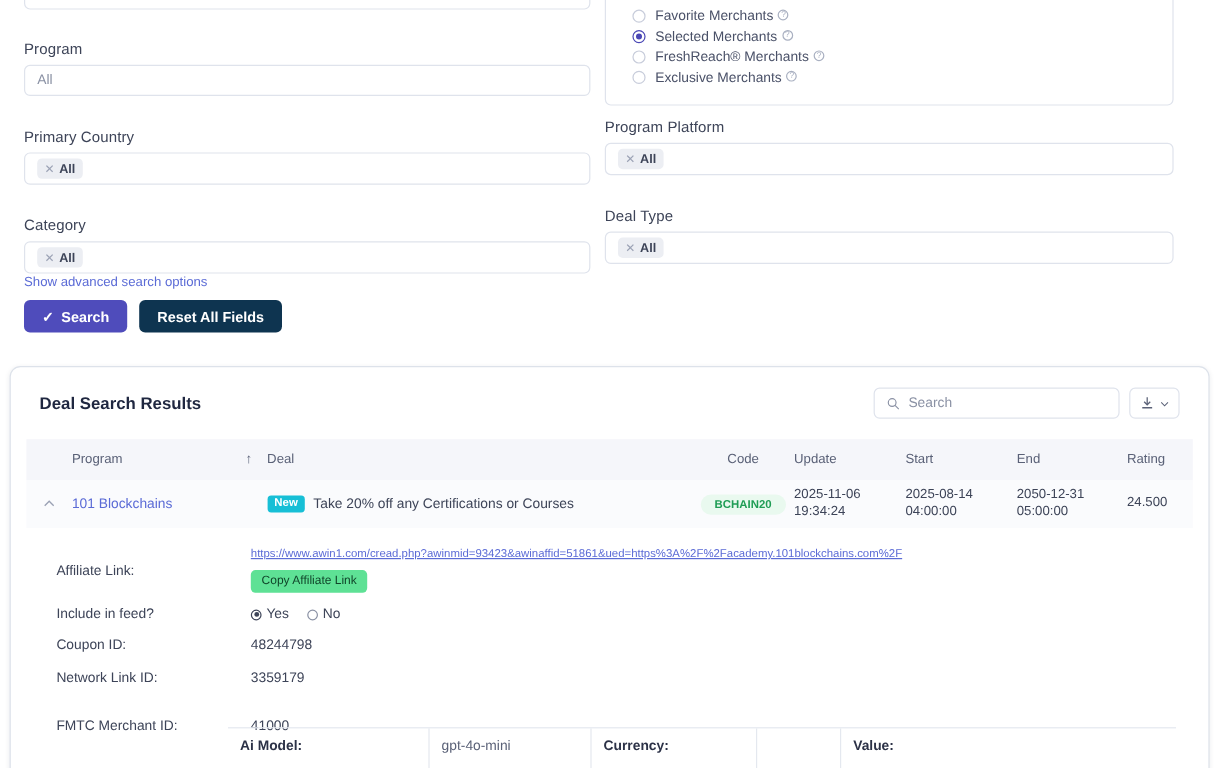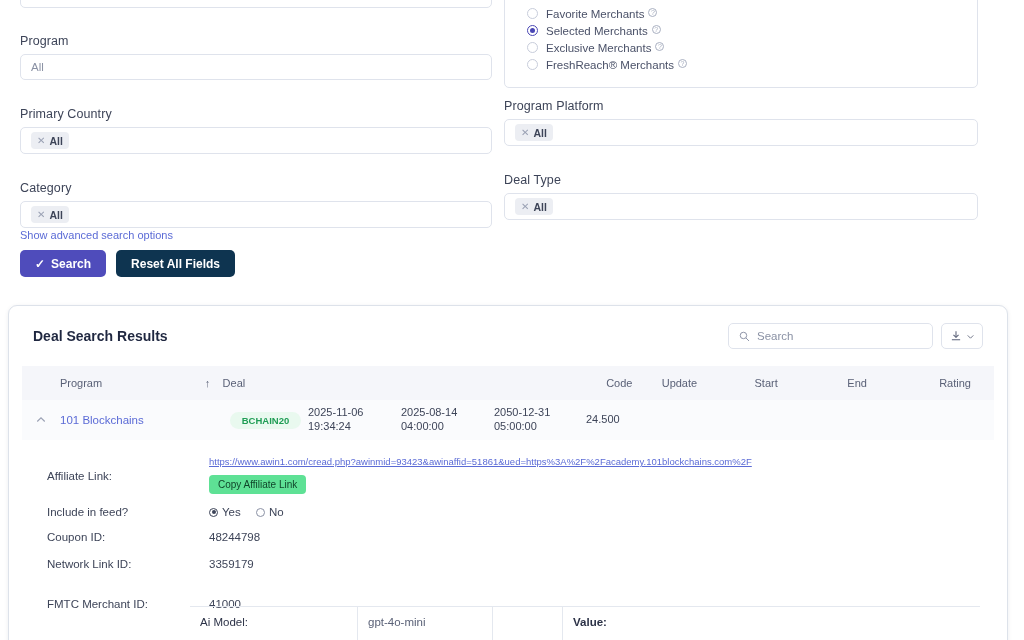--- a/index.html
+++ b/index.html
@@ -160,21 +160,21 @@
     width: 4px; height: 4px; border-radius: 50%; background: #3d4458;
   }
 
   
   .grid-tbl {
     position: absolute; left: 190px; top: 606px; width: 790px;
     border-top: 1px solid #e4e8ef; display: flex; font-size: 11.5px;
   }
   .gcell { padding: 9px 10px; border-right: 1px solid #e4e8ef; height: 34px; }
   .gcell:last-child { border-right: none; }
-  .g1 { width: 168px; font-weight: normal; color: #2c3247; }
+  .g1 { width: 168px; font-weight: bold; color: #2c3247; }
   .g2 { width: 135px; color: #5a6177; }
   .g3 { width: 138px; font-weight: bold; color: #2c3247; }
   .g4 { width: 70px; }
   .g5 { width: 170px; font-weight: bold; color: #2c3247; }
   .g6 { width: 109px; color: #5a6177; }
 </style>
 </head>
 <body>
 
 <div class="page">
@@ -187,26 +187,26 @@
       <span class="radio-label">Favorite Merchants</span>
       <span class="help">?</span>
     </div>
     <div class="radio-row">
       <span class="radio checked"></span>
       <span class="radio-label">Selected Merchants</span>
       <span class="help">?</span>
     </div>
     <div class="radio-row">
       <span class="radio"></span>
-      <span class="radio-label">Exclusive Merchants</span>
+      <span class="radio-label">FreshReach® Merchants</span>
       <span class="help">?</span>
     </div>
     <div class="radio-row">
       <span class="radio"></span>
-      <span class="radio-label">FreshReach® Merchants</span>
+      <span class="radio-label">Exclusive Merchants</span>
       <span class="help">?</span>
     </div>
   </div>
 
   <div class="form-left">
     <div class="field" style="margin-top:34px">
       <span class="field-label">Program</span>
       <div class="input-box">
         <span>All</span>
       </div>
@@ -302,20 +302,24 @@
     <div class="row-main">
       <div class="c-caret">
         <svg width="12" height="12" viewBox="0 0 16 16">
           <polyline points="3,10 8,5 13,10" fill="none" stroke="#9aa1b4" stroke-width="1.5"></polyline>
         </svg>
       </div>
       <div class="c-program">
         <a class="link" href="#">101 Blockchains</a>
       </div>
       <div class="c-arrow"></div>
+      <div class="c-deal">
+        <span class="badge-new">New</span>
+        <span class="deal-text">Take 20% off any Certifications or Courses</span>
+      </div>
       <div class="c-code">
         <span class="badge-code">BCHAIN20</span>
       </div>
       <div class="c-update stamp">
         <div>2025-11-06</div>
         <div>19:34:24</div>
       </div>
       <div class="c-start stamp">
         <div>2025-08-14</div>
         <div>04:00:00</div>
@@ -363,17 +367,18 @@
       <div class="drow">
         <div class="dlabel">FMTC Merchant ID:</div>
         <div class="dvalue">41000</div>
       </div>
     </div>
   </div>
 
   <div class="grid-tbl">
     <div class="gcell g1">Ai Model:</div>
     <div class="gcell g2">gpt-4o-mini</div>
+    <div class="gcell g3">Currency:</div>
     <div class="gcell g4"></div>
     <div class="gcell g5">Value:</div>
   </div>
 
 </div>
 
 </body></html>

